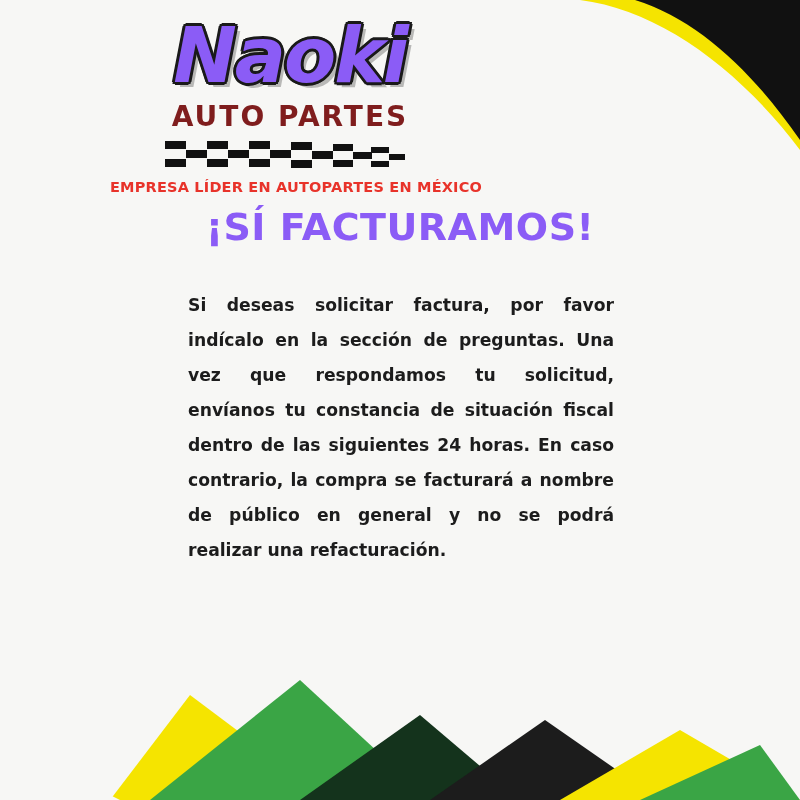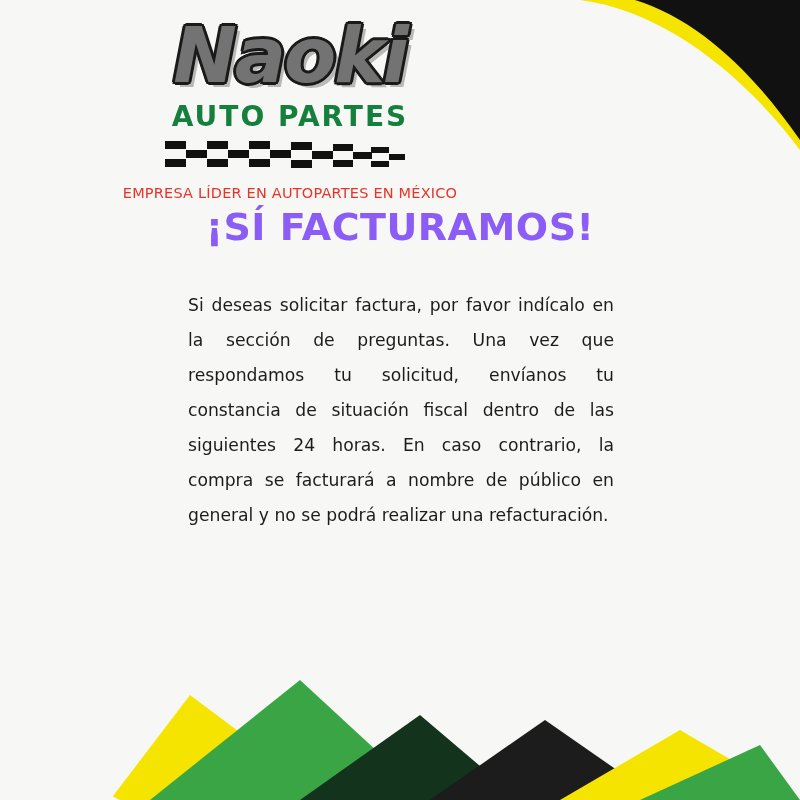--- a/index.html
+++ b/index.html
@@ -39,53 +39,53 @@
     width: 360px;
     text-align: center;
   }
   .logo-word {
     font-family: "DejaVu Sans", sans-serif;
     font-weight: bold;
     font-style: italic;
     font-size: 76px;
     line-height: 84px;
     letter-spacing: -2px;
-    color: #737373;
+    color: #8b5cf6;
     -webkit-text-stroke: 4px #1a1a1a;
     paint-order: stroke fill;
     text-shadow:
        3px 0 0 #1a1a1a, -3px 0 0 #1a1a1a,
        0 3px 0 #1a1a1a, 0 -3px 0 #1a1a1a,
        2px 2px 0 #1a1a1a, -2px 2px 0 #1a1a1a,
        2px -2px 0 #1a1a1a, -2px -2px 0 #1a1a1a,
        5px 5px 0 rgba(0,0,0,0.25);
     margin: 14px 0 0 0;
     padding: 0;
   }
   .logo-sub {
     font-family: "DejaVu Sans", sans-serif;
     font-weight: bold;
     font-size: 28px;
     letter-spacing: 2px;
-    color: #15803d;
+    color: #7f1d1d;
     margin: 2px 0 0 0;
     padding: 0;
   }
   .checker {
     margin: 6px auto 0 auto;
     width: 250px;
     height: 34px;
   }
   .tagline {
     font-family: "DejaVu Sans", sans-serif;
-    font-weight: normal;
+    font-weight: bold;
     font-size: 14.5px;
     letter-spacing: 0.2px;
     color: #e8332a;
-    margin: 12px 0 0 0;
+    margin: 6px 0 0 0;
     white-space: nowrap;
   }
 
   
   .headline {
     position: absolute;
     top: 205px;
     left: 0;
     width: 800px;
     text-align: center;
@@ -96,21 +96,21 @@
     color: #8b5cf6;
   }
 
   
   .body-text {
     position: absolute;
     top: 288px;
     left: 188px;
     width: 426px;
     font-family: "DejaVu Sans", sans-serif;
-    font-weight: normal;
+    font-weight: bold;
     font-size: 17.2px;
     line-height: 35px;
     color: #1c1c1c;
     text-align: justify;
     text-justify: inter-word;
   }
 </style>
 </head>
 <body>
 

